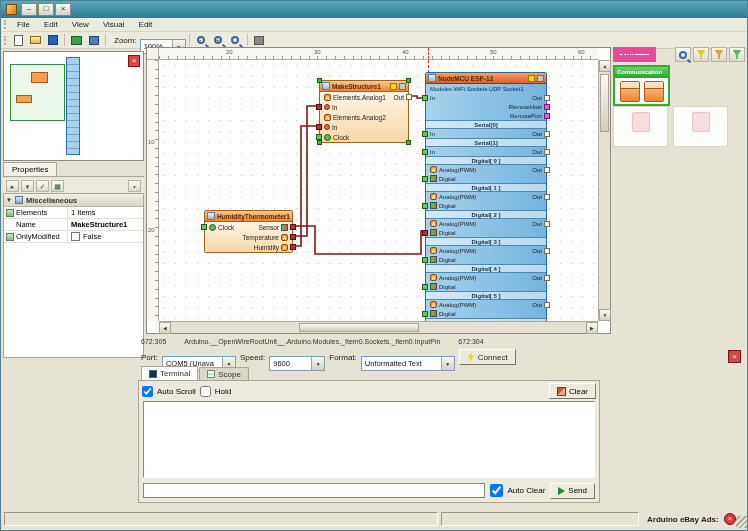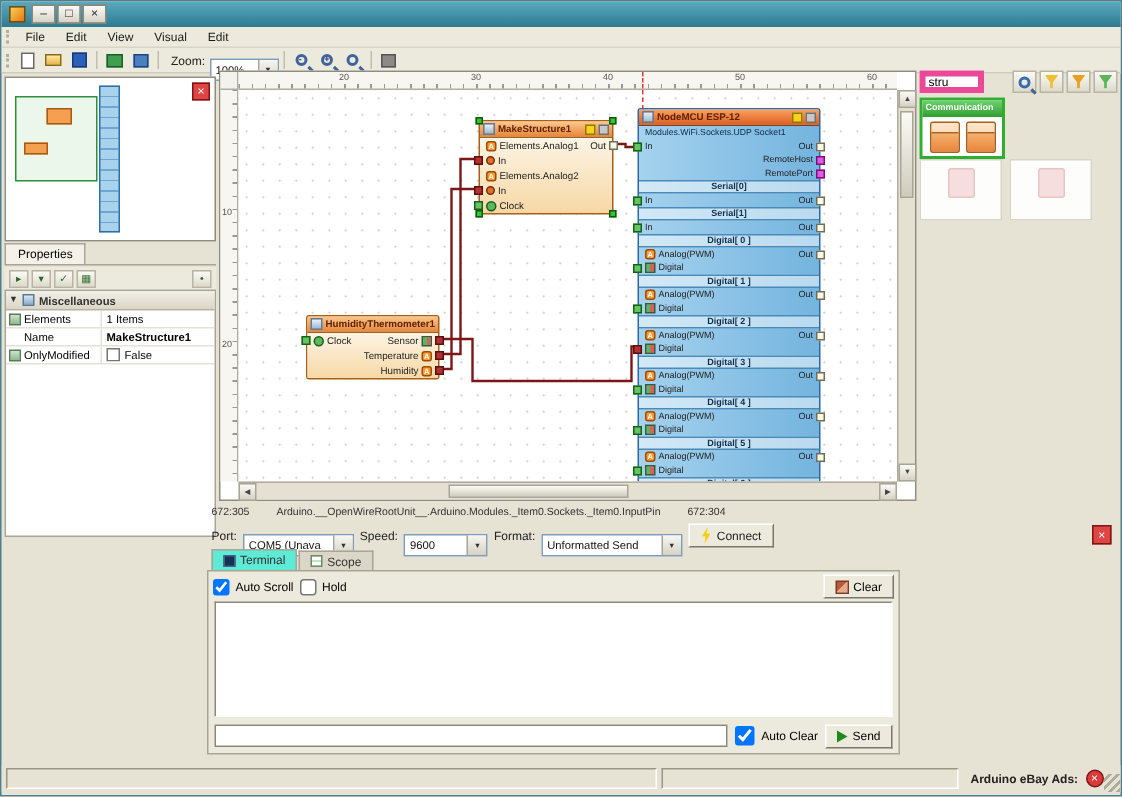--- a/index.html
+++ b/index.html
@@ -116,21 +116,21 @@
   .mcu { border:1px solid #2a69a6; }
   .mcu-header { background:linear-gradient(#f9a263,#dd5f22); border-bottom:1px solid #8e3a0a; }
   .mcu-body { background:linear-gradient(90deg,#a5d2ee,#74b4de); }
   .mcu-row { position:relative; height:9px; display:flex; align-items:center; gap:2px; padding:0 4px; font-size:6px; white-space:nowrap; }
   .mcu-sub { font-size:5.8px; color:#0c2a46; }
   .mcu-band { justify-content:center; background:rgba(255,255,255,0.5); border-top:1px solid #4a8ab8; border-bottom:1px solid #4a8ab8;
     font-weight:bold; color:#12304e; padding:0; }
 
   
   .right-panel { position:absolute; left:612px; top:46px; width:134px; height:287px; }
-  .search-input { position:absolute; left:0; top:0; width:43px; height:15px; border:4px solid #ec4899; font-size:8px; padding:0 2px;
+  .search-input { position:absolute; left:0; top:0; width:43px; height:15px; border:7px solid #ec4899; font-size:8px; padding:0 2px;
     font-family:"Liberation Sans",sans-serif; }
   .rp-btn { position:absolute; top:0; width:16px; height:15px; border:1px solid #b8b4a4; background:linear-gradient(#fbfaf6,#ddd9ca);
     display:flex; align-items:center; justify-content:center; }
   .funnel { width:9px; height:9px; clip-path:polygon(0 0,100% 0,60% 55%,60% 100%,40% 100%,40% 55%); }
   .cat-box { position:absolute; left:0; top:18px; width:57px; height:41px; border:2px solid #2fae2f; background:#fff; }
   .cat-band { height:11px; background:linear-gradient(#6fd06f,#2f9e2f); color:#fff; font-size:6px; font-weight:bold;
     padding:0 2px; line-height:11px; white-space:nowrap; overflow:hidden; }
   .cat-chips { display:flex; gap:4px; justify-content:center; padding-top:3px; }
   .chip { width:20px; height:21px; background:linear-gradient(#fcc88e,#e8863a); border:1px solid #a85f18; border-radius:2px; }
   .chip::before { content:''; display:block; height:6px; background:rgba(255,255,255,0.55); border-bottom:1px solid #a85f18; }
@@ -143,21 +143,21 @@
   .port-row { position:absolute; left:140px; top:348px; height:16px; display:flex; align-items:center; gap:4px; font-size:8px; color:#222; }
   .btn3d { display:inline-flex; align-items:center; gap:3px; height:16px; padding:0 7px; background:#eceadc;
     border:1px solid; border-color:#fff #7a766a #7a766a #fff; font-size:8px; }
   .bolt { width:8px; height:11px; background:#f8cf06; clip-path:polygon(62% 0,15% 55%,45% 55%,35% 100%,85% 38%,52% 38%); }
   .panel-close { position:absolute; right:6px; top:349px; width:13px; height:13px; background:#e04545; border:1px solid #7e1414;
     color:#fff; font-size:8px; line-height:11px; text-align:center; }
 
   .term-tabs { position:absolute; left:140px; top:366px; height:13px; display:flex; align-items:flex-end; font-size:8px; }
   .term-tab { height:13px; display:flex; align-items:center; gap:3px; padding:0 7px; border:1px solid #a8a496; border-bottom:none;
     background:#dbd7c8; color:#333; margin-right:1px; }
-  .term-tab.active { background:#5eead4; height:14px; }
+  .term-tab.active { background:#ffffff; height:14px; }
   .tab-ic { width:8px; height:8px; border:1px solid #44618a; background:#16324e; }
   .tab-ic.scope { background:linear-gradient(#fff 40%, #bde8bd 40%, #bde8bd 60%, #fff 60%); border-color:#6a8a6a; }
   .term-box { position:absolute; left:137px; top:379px; width:462px; height:123px; background:#eceadc; border:1px solid #a8a496; }
   .term-top { position:absolute; left:3px; top:2px; right:3px; height:16px; display:flex; align-items:center; gap:4px; font-size:8px; }
   .term-top input[type=checkbox] { width:11px; height:11px; }
   .clear-btn { margin-left:auto;justify-content:space-between; }
   .broom { width:9px; height:9px; background:linear-gradient(135deg,#b85c3a 45%,#eaa988 45%); border:1px solid #7c3a1e; }
   .term-out { position:absolute; left:4px; top:20px; right:4px; bottom:24px; background:#fff; border:1px solid; border-color:#8a8678 #fff #fff #8a8678; }
   .term-bottom { position:absolute; left:4px; bottom:3px; right:4px; height:17px; display:flex; align-items:center; gap:5px; font-size:8px; }
   .term-input { flex:1; height:15px; border:1px solid #8a8678; background:#fff; font-size:8px; padding:0 2px; font-family:"Liberation Sans",sans-serif; }
@@ -466,21 +466,21 @@
       <span class="val">COM5 (Unava</span>
       <span class="arrow">▼</span>
     </span>
     <span>Speed:</span>
     <span class="combo" style="width:56px;">
       <span class="val">9600</span>
       <span class="arrow">▼</span>
     </span>
     <span>Format:</span>
     <span class="combo" style="width:94px;">
-      <span class="val">Unformatted Send</span>
+      <span class="val">Unformatted Text</span>
       <span class="arrow">▼</span>
     </span>
     <span class="btn3d">
       <span class="bolt"></span>
       <span>Connect</span>
     </span>
   </div>
   <div class="panel-close">×</div>
 
   <div class="term-tabs" id="term-tabs">

